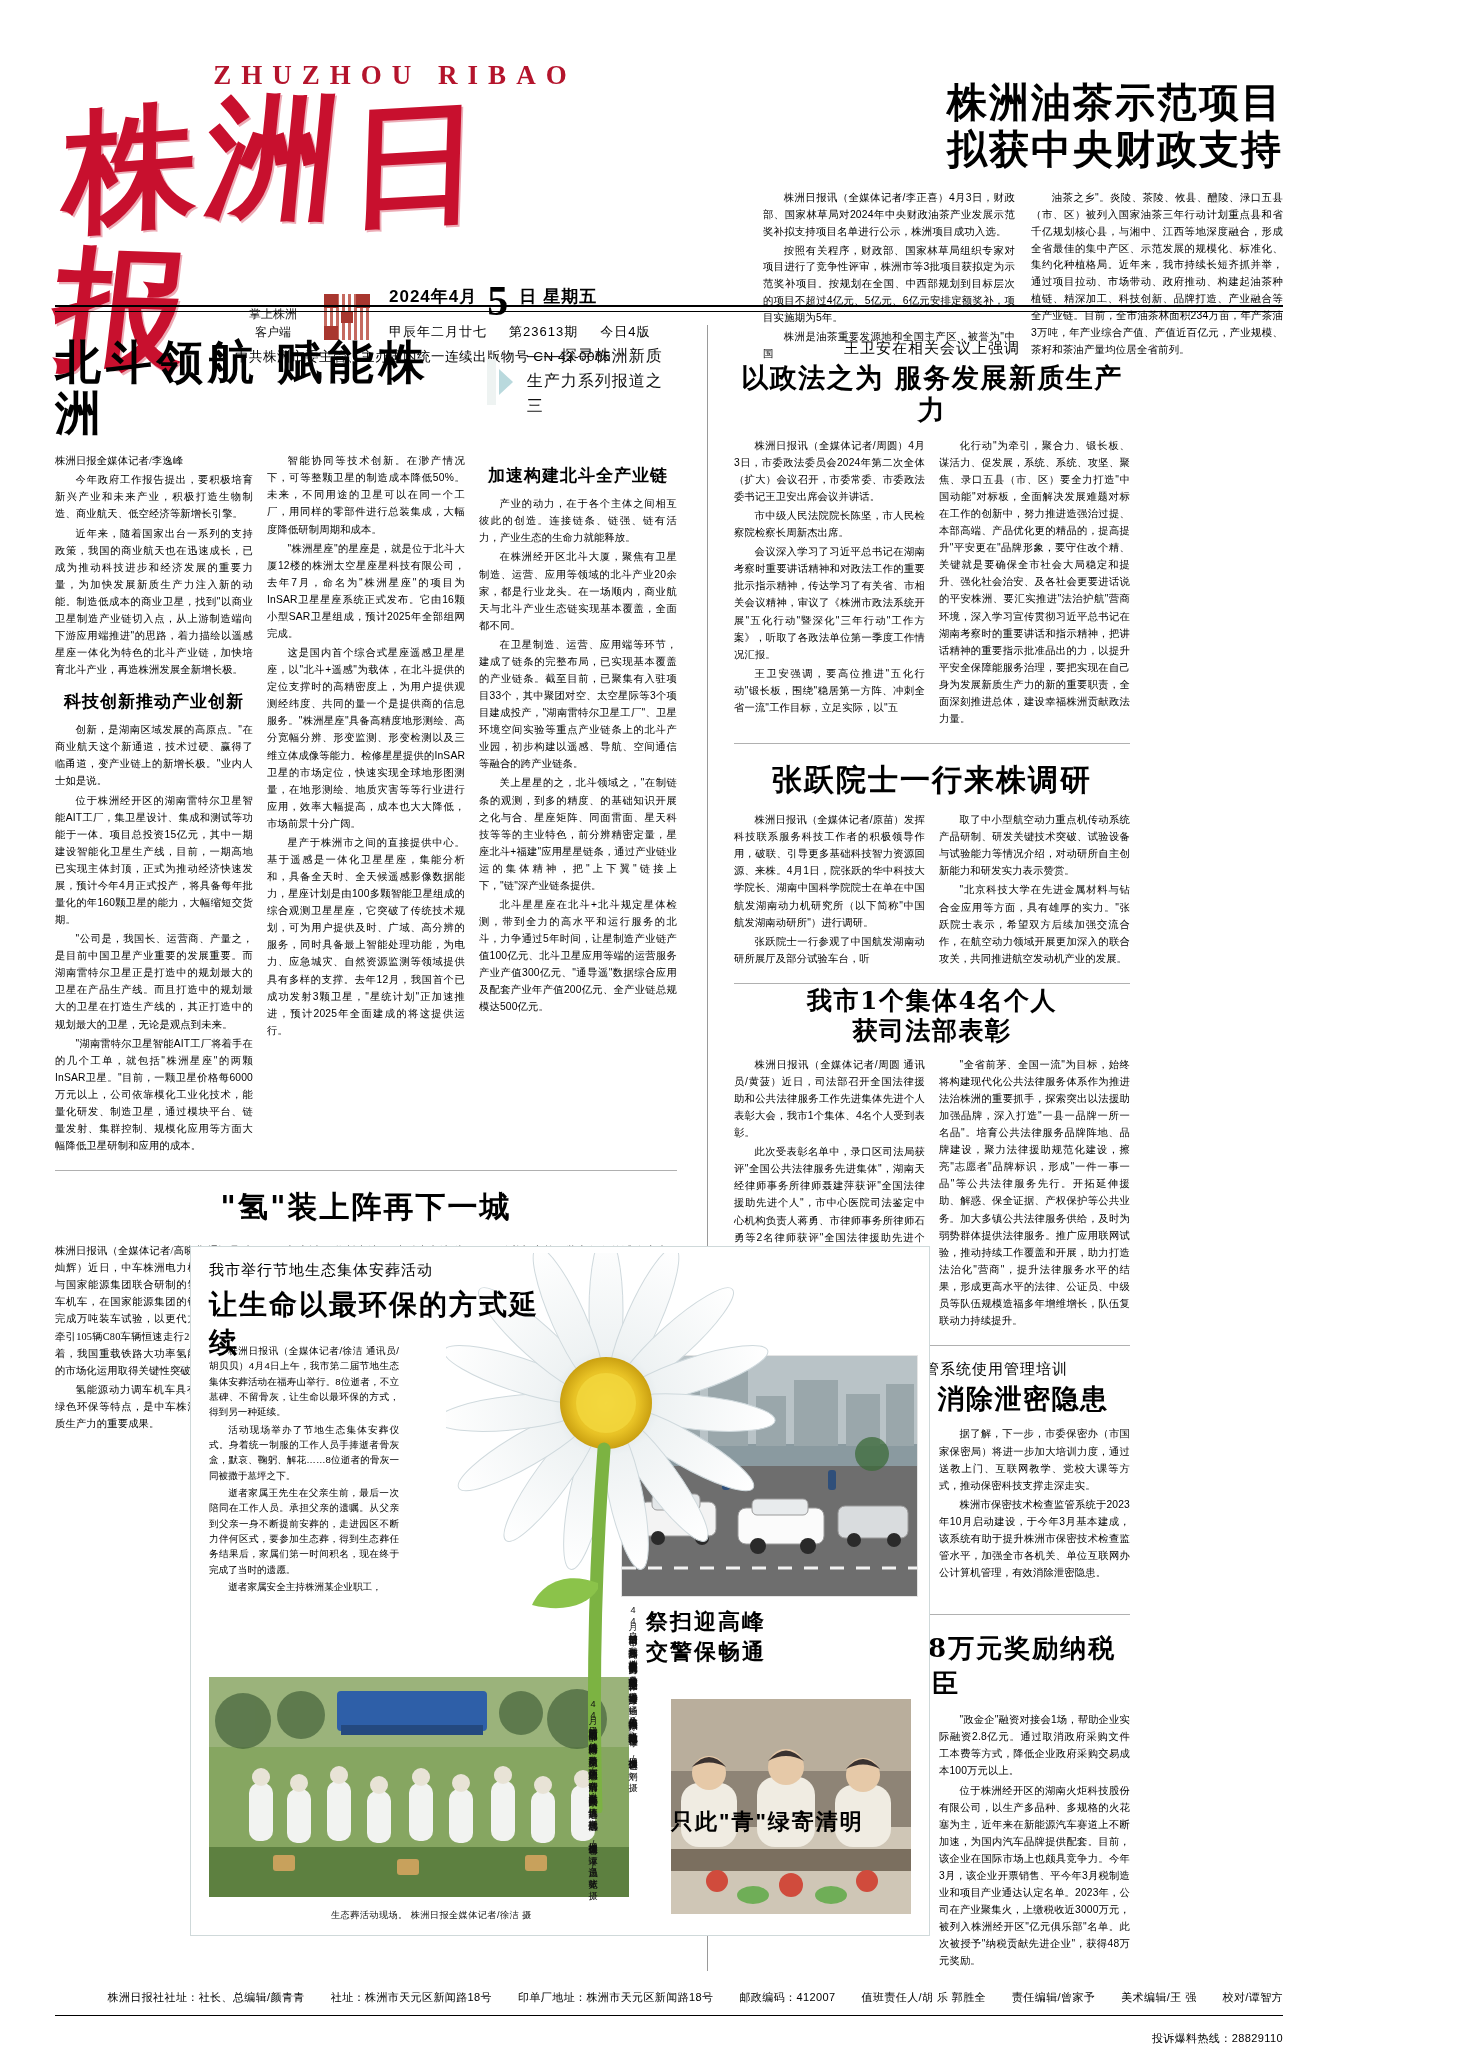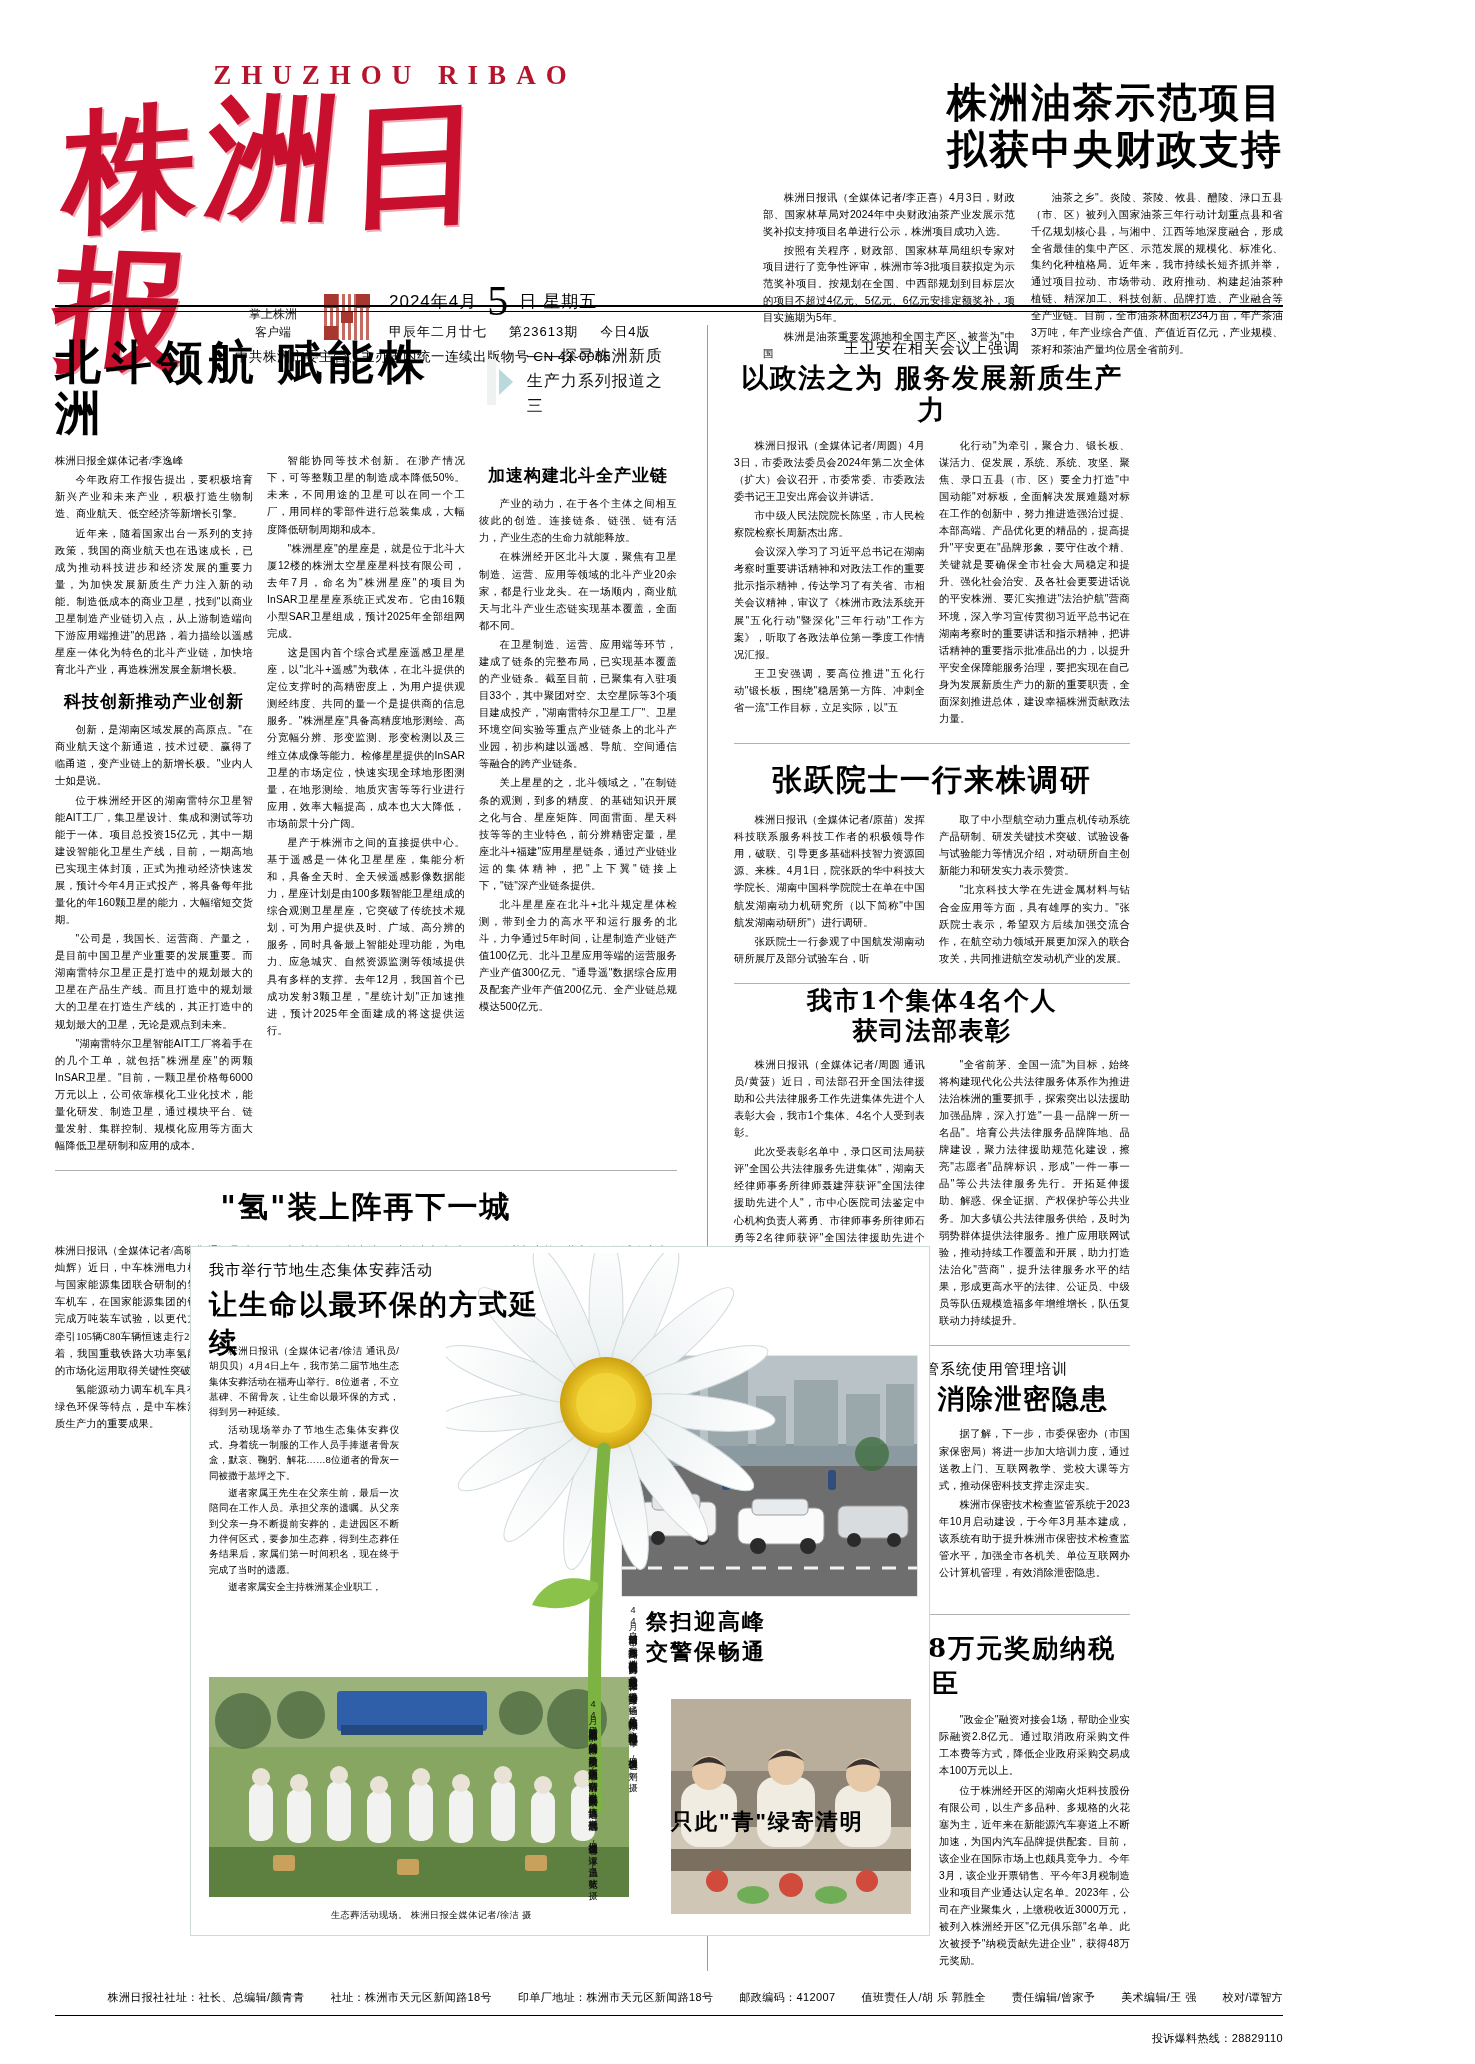--- a/index.html
+++ b/index.html
@@ -23,21 +23,21 @@
   .app-label{font-size:12px;line-height:1.5;text-align:center;width:76px;color:#111;}
   .qr{width:46px;height:46px;margin:0 8px 0 2px;
       background:
         linear-gradient(#a8372f,#a8372f) 0 0/14px 14px no-repeat,
         linear-gradient(#a8372f,#a8372f) 100% 0/14px 14px no-repeat,
         linear-gradient(#a8372f,#a8372f) 0 100%/14px 14px no-repeat,
         repeating-linear-gradient(90deg,#c56a60 0 3px,#fff 3px 6px),
         repeating-linear-gradient(0deg,#c56a60 0 3px,#fff 3px 6px);
       border:1px solid #fff;position:relative;}
   .qr:after{content:"";position:absolute;left:17px;top:17px;width:12px;height:12px;background:#a8372f;}
-  .date-main{font-size:17px;letter-spacing:1px;display:flex;align-items:center;gap:6px;white-space:nowrap;}
+  .date-main{font-size:17px;letter-spacing:1px;display:flex;align-items:flex-start;gap:6px;white-space:nowrap;font-weight:bold;}
   .date-main .big{font-size:42px;font-family:"Liberation Serif",serif;line-height:.8;padding:0 4px;}
   .date-sub{font-size:13px;letter-spacing:1px;margin-top:4px;white-space:nowrap;display:flex;gap:22px;}
   .row2{font-size:13.5px;letter-spacing:.5px;margin-top:7px;display:flex;white-space:nowrap;}
 
   .lead-head{position:absolute;right:55px;top:78px;width:520px;text-align:right;}
   .lead-head .l{font-family:"DejaVu Serif",serif;font-weight:bold;font-size:40px;line-height:1.18;letter-spacing:2px;}
   .lead-body{position:absolute;right:55px;top:190px;width:520px;display:flex;gap:16px;}
   .lead-body .col{flex:1;font-family:"Liberation Sans",sans-serif;font-size:10.4px;line-height:1.62;text-align:justify;letter-spacing:.2px;}
   .lead-body .col p{margin:0 0 2px;text-indent:2em;}
 

